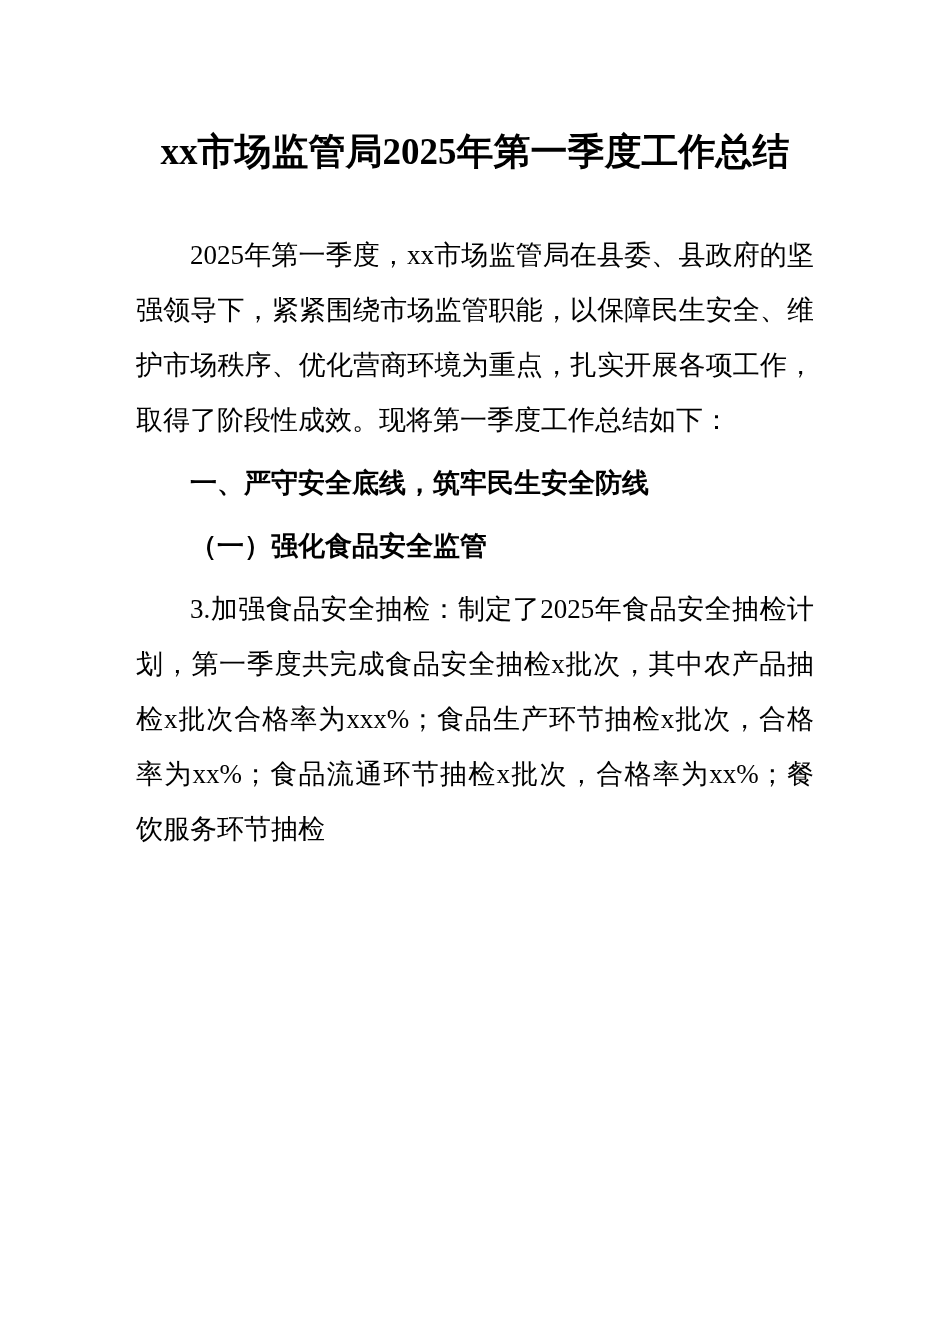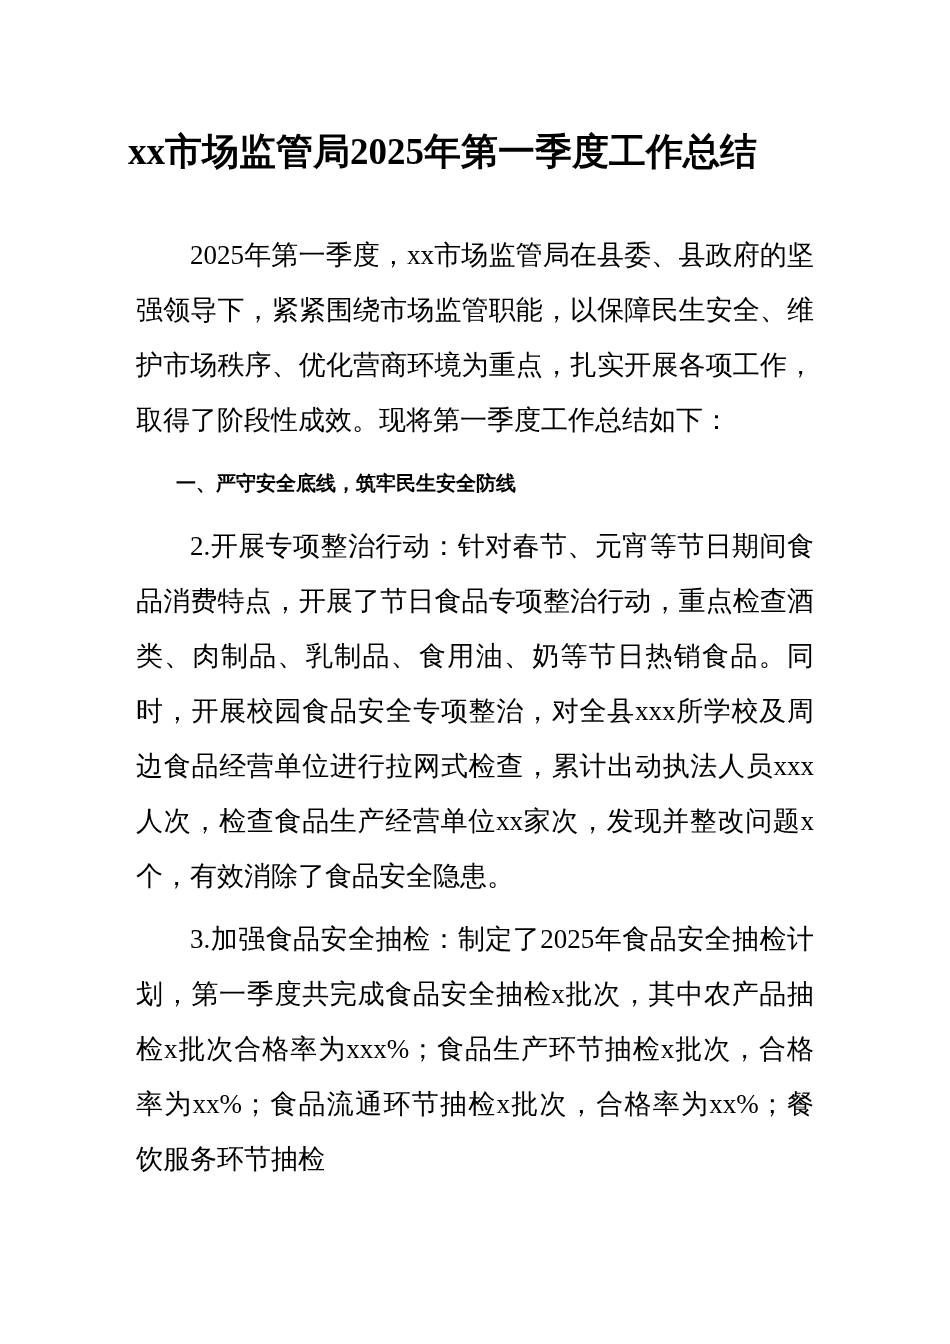--- a/index.html
+++ b/index.html
@@ -15,52 +15,52 @@
     background: #ffffff;
     box-sizing: border-box;
     padding: 128px 128px 0 128px;
     overflow: hidden;
     font-family: "Liberation Serif", "DejaVu Serif", serif;
     color: #000000;
   }
   .doc-title {
     font-size: 37px;
     font-weight: bold;
-    text-align: left;
+    text-align: center;
     line-height: 1.3;
     margin: 0 0 52px 0;
     font-family: "Liberation Serif", "DejaVu Serif", serif;
   }
   .para {
     font-size: 27px;
     line-height: 55px;
     text-align: justify;
     text-justify: inter-ideograph;
     text-indent: 2em;
     margin: 8px;
     word-break: break-all;
   }
   .para.h1 {
     font-weight: bold;
     font-family: "Liberation Sans", "DejaVu Sans", sans-serif;
-    font-size: 20px;
+    font-size: 27px;
   }
   .para.h2 {
     font-weight: bold;
     font-family: "Liberation Serif", "DejaVu Serif", serif;
   }
 </style>
 </head>
 <body>
 
 <div class="page">
   <h1 class="doc-title">xx市场监管局2025年第一季度工作总结</h1>
 
   <p class="para">2025年第一季度，xx市场监管局在县委、县政府的坚强领导下，紧紧围绕市场监管职能，以保障民生安全、维护市场秩序、优化营商环境为重点，扎实开展各项工作，取得了阶段性成效。现将第一季度工作总结如下：</p>
 
   <p class="para h1">一、严守安全底线，筑牢民生安全防线</p>
 
+  <p class="para h2">（一）强化食品安全监管</p>
 
 
-  <p class="para">2.开展专项整治行动：针对春节、元宵等节日期间食品消费特点，开展了节日食品专项整治行动，重点检查酒类、肉制品、乳制品、食用油、奶等节日热销食品。同时，开展校园食品安全专项整治，对全县xxx所学校及周边食品经营单位进行拉网式检查，累计出动执法人员xxx人次，检查食品生产经营单位xx家次，发现并整改问题x个，有效消除了食品安全隐患。</p>
 
   <p class="para">3.加强食品安全抽检：制定了2025年食品安全抽检计划，第一季度共完成食品安全抽检x批次，其中农产品抽检x批次合格率为xxx%；食品生产环节抽检x批次，合格率为xx%；食品流通环节抽检x批次，合格率为xx%；餐饮服务环节抽检</p>
 </div>
 
 </body></html>

